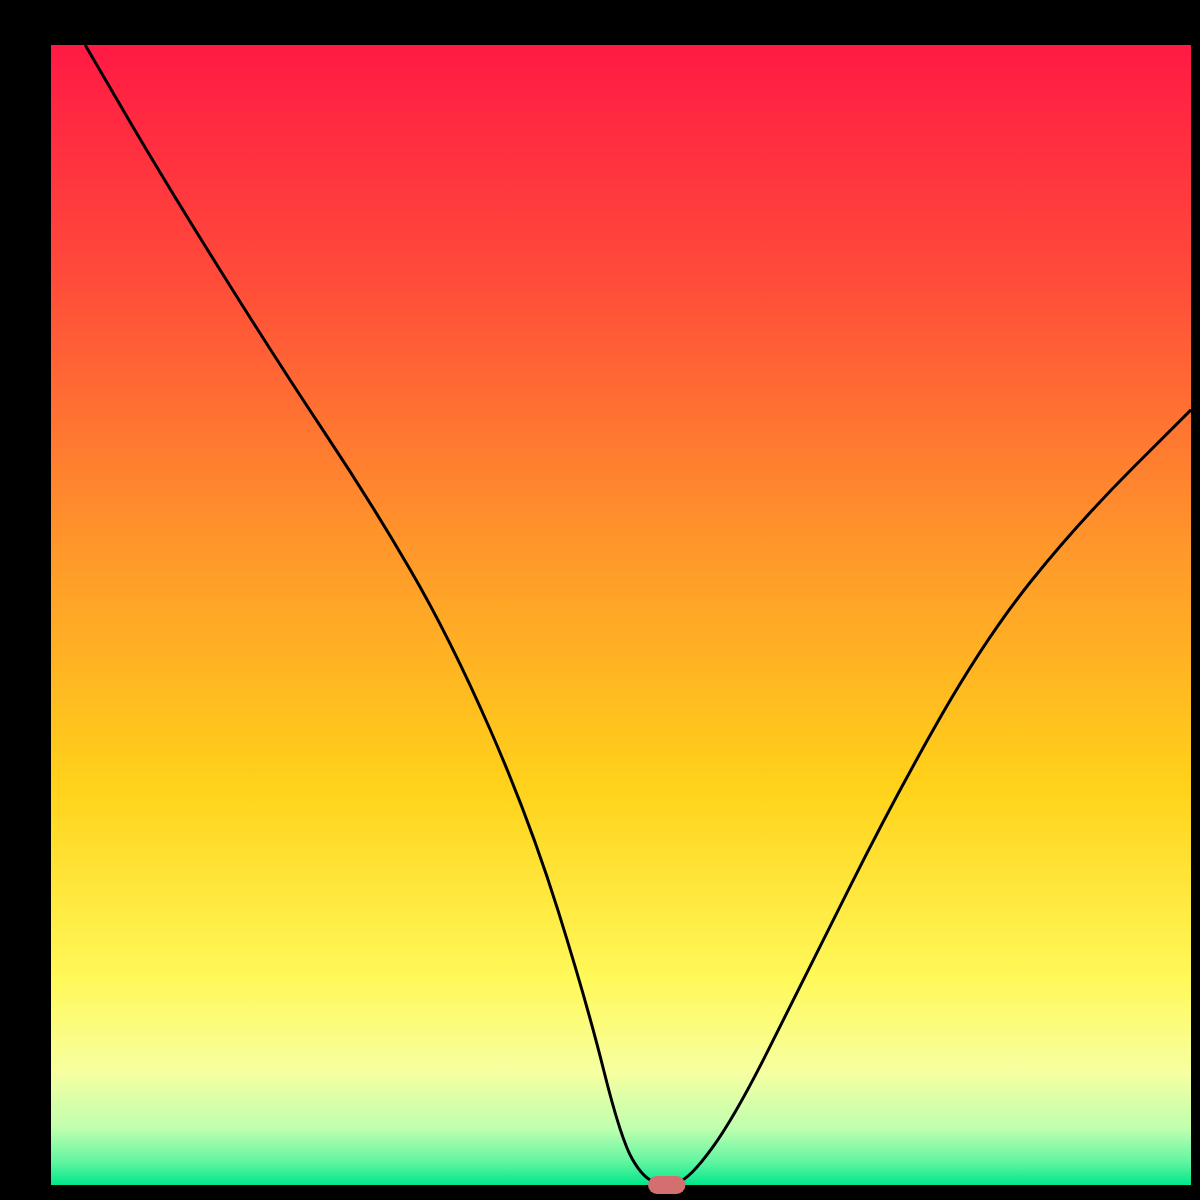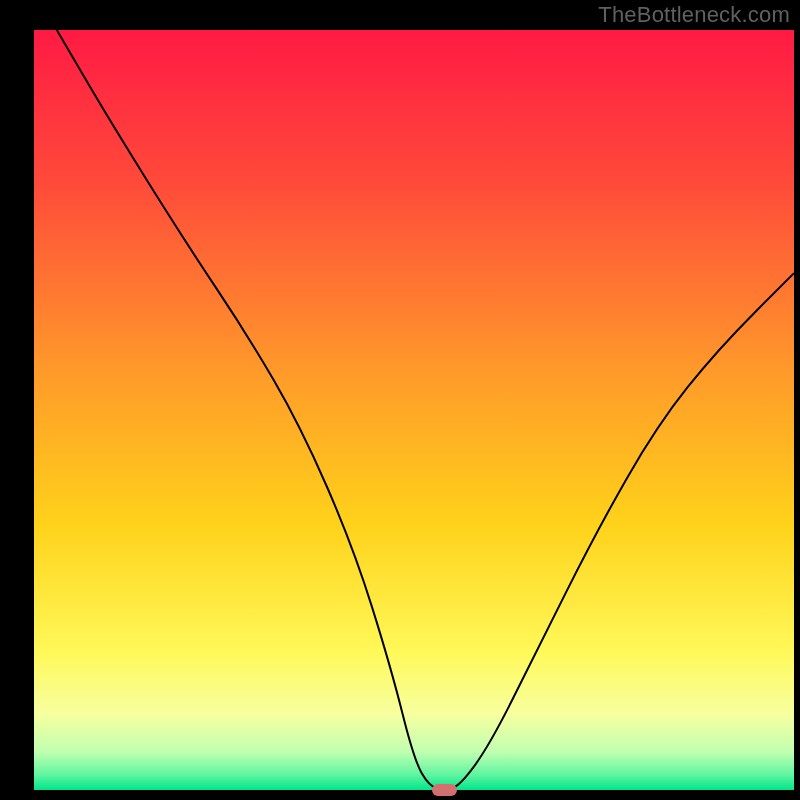--- a/index.html
+++ b/index.html
@@ -43,21 +43,20 @@
   .marker {
     position: absolute;
     border-radius: 10px;
     background: #d36f6f;
   }
 </style>
 </head>
 <body>
 <div class="outer">
 
-  <div class="watermark">TheBottleneck.com</div>
 
   <div class="plot" id="plot-area" style="left: 34px; top: 30px; width: 760px; height: 760px;">
 
     <div class="gradient" id="gradient" style="background: linear-gradient(rgb(255, 26, 68) 0%, rgb(255, 74, 58) 20%, rgb(255, 154, 42) 45%, rgb(255, 210, 26) 65%, rgb(255, 249, 90) 82%, rgb(247, 255, 160) 90%, rgb(192, 255, 176) 95%, rgb(96, 245, 160) 98%, rgb(0, 230, 138) 100%);"></div>
 
     <svg class="curve" id="curve-svg" viewBox="0 0 100 100" preserveAspectRatio="none">
       <path id="curve-path" fill="none" stroke="#000000" stroke-width="2" vector-effect="non-scaling-stroke" d="M 3.00 0.00 Q 3.00 0.00 6.50 6.00 Q 10.00 12.00 15.00 20.00 Q 20.00 28.00 24.00 34.00 Q 28.00 40.00 31.50 46.00 Q 35.00 52.00 38.50 60.00 Q 42.00 68.00 44.50 76.00 Q 47.00 84.00 48.50 90.00 Q 50.00 96.00 51.00 97.75 Q 52.00 99.50 53.00 99.75 Q 54.00 100.00 55.00 99.75 Q 56.00 99.50 58.00 96.75 Q 60.00 94.00 63.00 88.00 Q 66.00 82.00 70.00 74.00 Q 74.00 66.00 78.00 59.00 Q 82.00 52.00 86.00 47.00 Q 90.00 42.00 95.00 37.00 T 100.00 32.00"></path>
     </svg>
 
     <div class="marker" id="marker" style="left: 398.24px; top: 753.92px; width: 24.32px; height: 12.16px; background: rgb(211, 111, 111);"></div>

